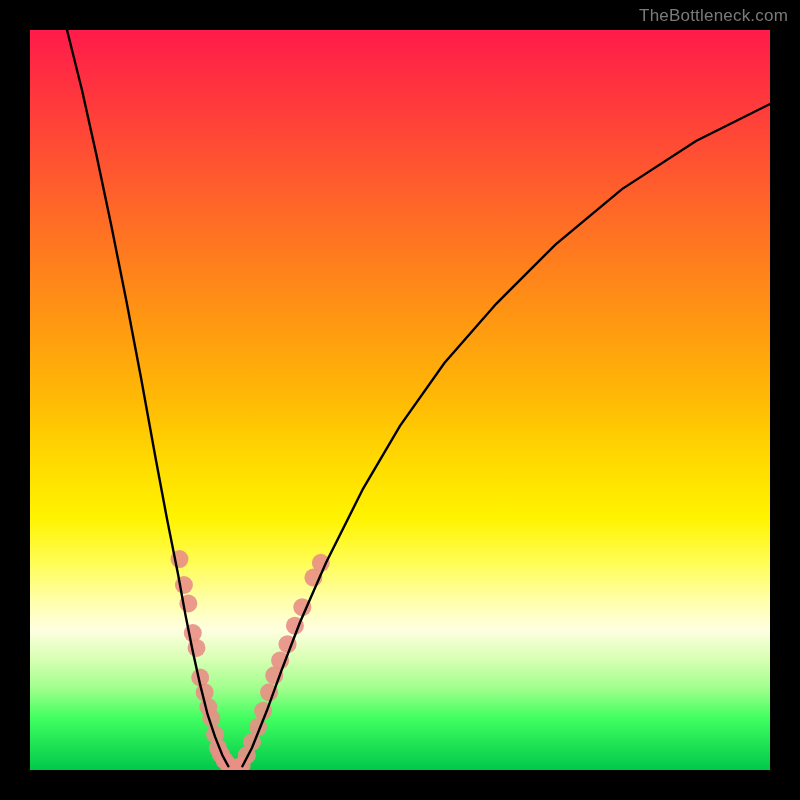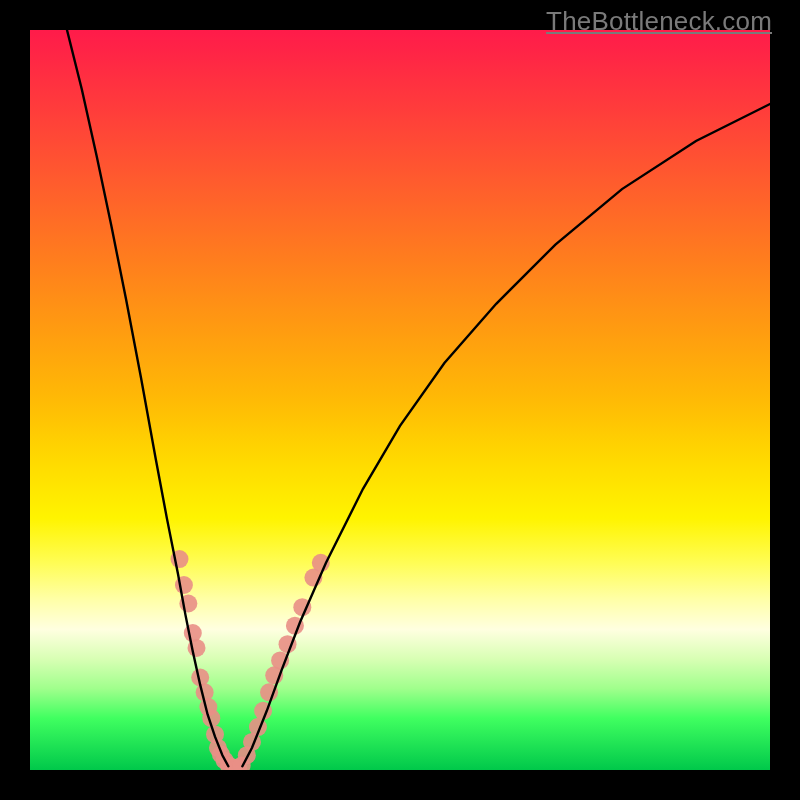--- a/index.html
+++ b/index.html
@@ -39,26 +39,25 @@
       #ffffe0 81%,
       #d8ffb4 85%,
       #a0ff8c 89%,
       #40ff60 93%,
       #00c84a 100%
     );
   }
   .watermark {
     position: absolute;
     top: 6px;
-    right: 28px;
+    right: 12px;
     color: #7a7a7a;
-    font-size: 26px;
+    font-size: 17px;
     letter-spacing: 0.2px;
     user-select: none;
-    text-decoration: underline;
   }
   svg.curve-layer {
     position: absolute;
     left: 0;
     top: 0;
     width: 740px;
     height: 740px;
   }
   .dot {
     fill: #e98f86;

